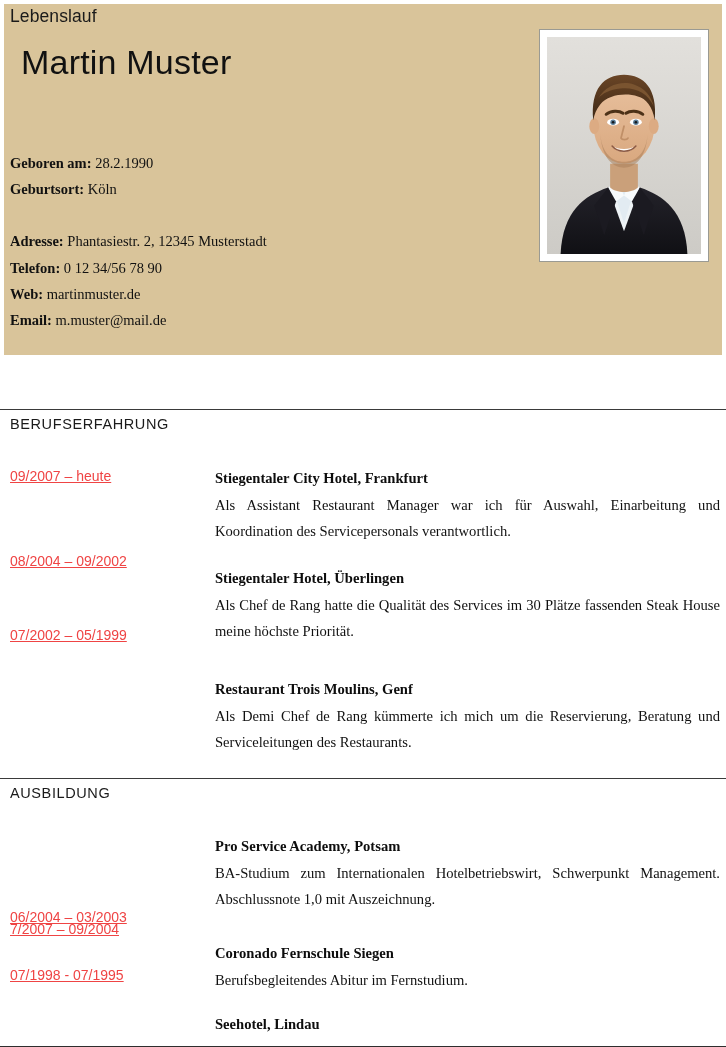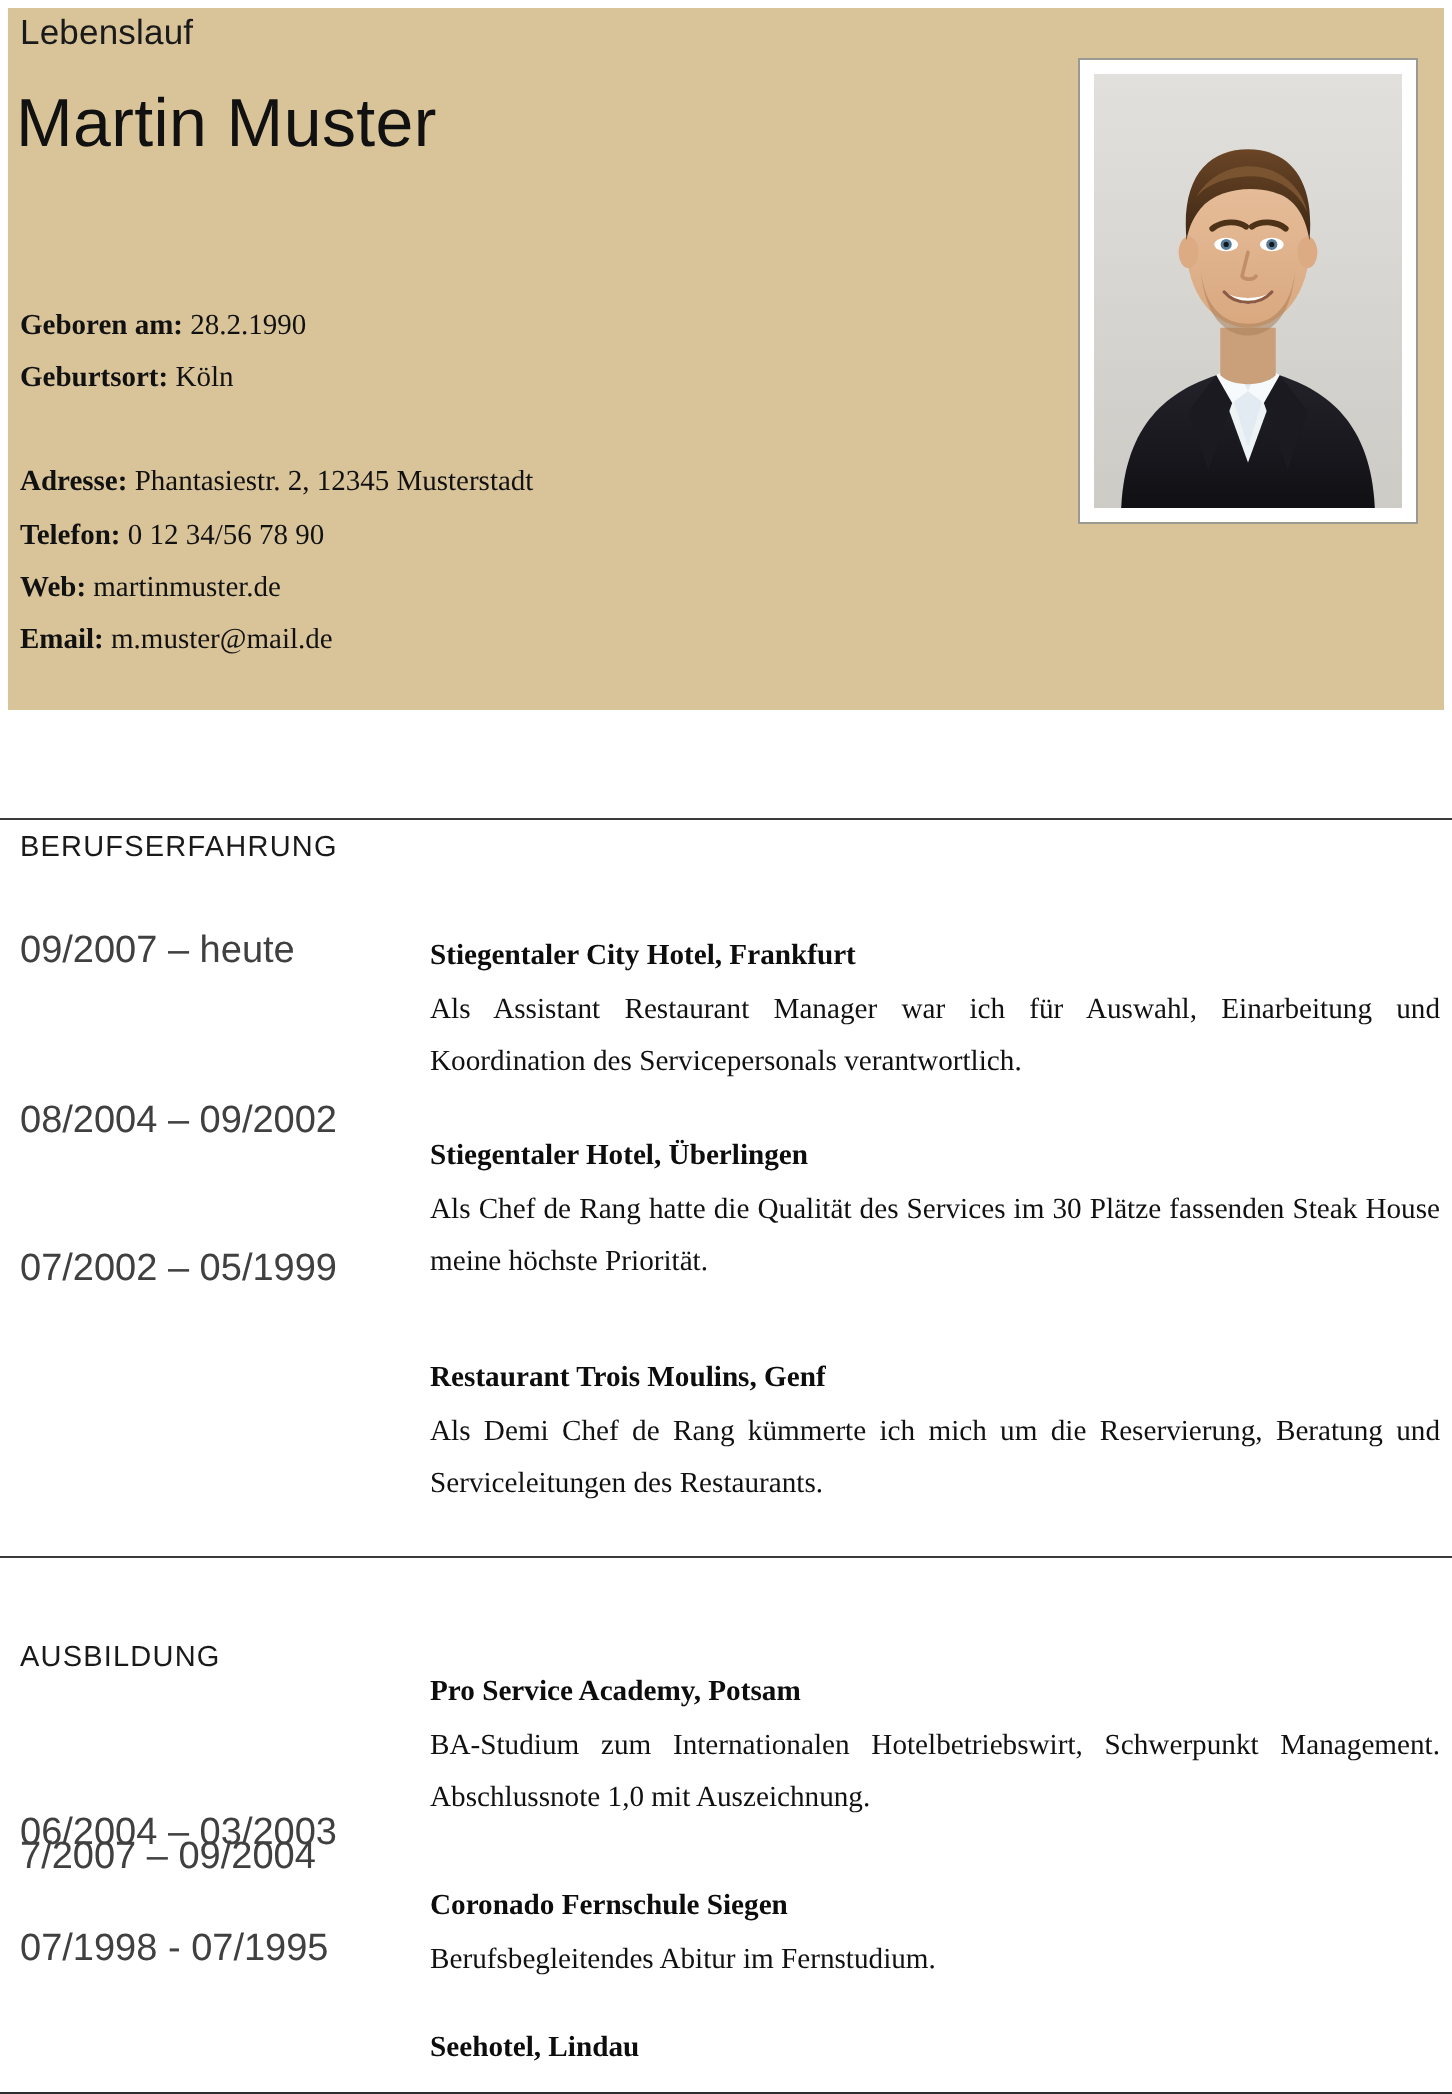--- a/index.html
+++ b/index.html
@@ -30,21 +30,21 @@
     left: 10px;
     top: 5px;
     font-family: "Liberation Sans", sans-serif;
     font-size: 17.5px;
     line-height: 22px;
     color: #1a1a1a;
     letter-spacing: 0.1px;
   }
   .doc-name {
     position: absolute;
-    left: 8px;
+    left: 21px;
     top: 41px;
     font-family: "Liberation Sans", sans-serif;
     font-size: 34px;
     line-height: 42px;
     font-weight: 400;
     color: #111111;
     letter-spacing: 0.2px;
   }
 
   
@@ -112,24 +112,25 @@
     line-height: 18px;
     letter-spacing: 0.6px;
     color: #1a1a1a;
   }
 
   
   .date-cell {
     position: absolute;
     left: 10px;
     font-family: "Liberation Sans", sans-serif;
-    font-size: 19px;
+    font-size: 14px;
     line-height: 18px;
     white-space: nowrap;
-    color: #404040;
+    color: #ef4444;
+    text-decoration: underline;
   }
   .entry-block {
     position: absolute;
     left: 215px;
     width: 505px;
   }
   .entry-org {
     font-family: Liberation Serif, serif;
     font-weight: bold;
     font-size: 14.6px;
@@ -276,21 +277,21 @@
   <div class="entry-org">Stiegentaler Hotel, Überlingen</div>
   <div class="entry-desc">Als Chef de Rang hatte die Qualität des Services im 30 Plätze fassenden Steak House meine höchste Priorität.</div>
 </div>
 
 <div class="entry-block" style="top:676px;">
   <div class="entry-org">Restaurant Trois Moulins, Genf</div>
   <div class="entry-desc">Als Demi Chef de Rang kümmerte ich mich um die Reservierung, Beratung und Serviceleitungen des Restaurants.</div>
 </div>
 
 <div class="section-rule" style="top:778px;"></div>
-<div class="section-title" style="top:784px;margin-top:36px;">AUSBILDUNG</div>
+<div class="section-title" style="top:784px;">AUSBILDUNG</div>
 
 <div class="date-cell" style="top:872px;margin-top:48px;">7/2007 – 09/2004</div>
 <div class="date-cell" style="top:908px;">06/2004 – 03/2003</div>
 <div class="date-cell" style="top:966px;">07/1998 - 07/1995</div>
 
 <div class="entry-block" style="top:833px;">
   <div class="entry-org">Pro Service Academy, Potsam</div>
   <div class="entry-desc">BA-Studium zum Internationalen Hotelbetriebswirt, Schwerpunkt Management. Abschlussnote 1,0 mit Auszeichnung.</div>
 </div>
 

